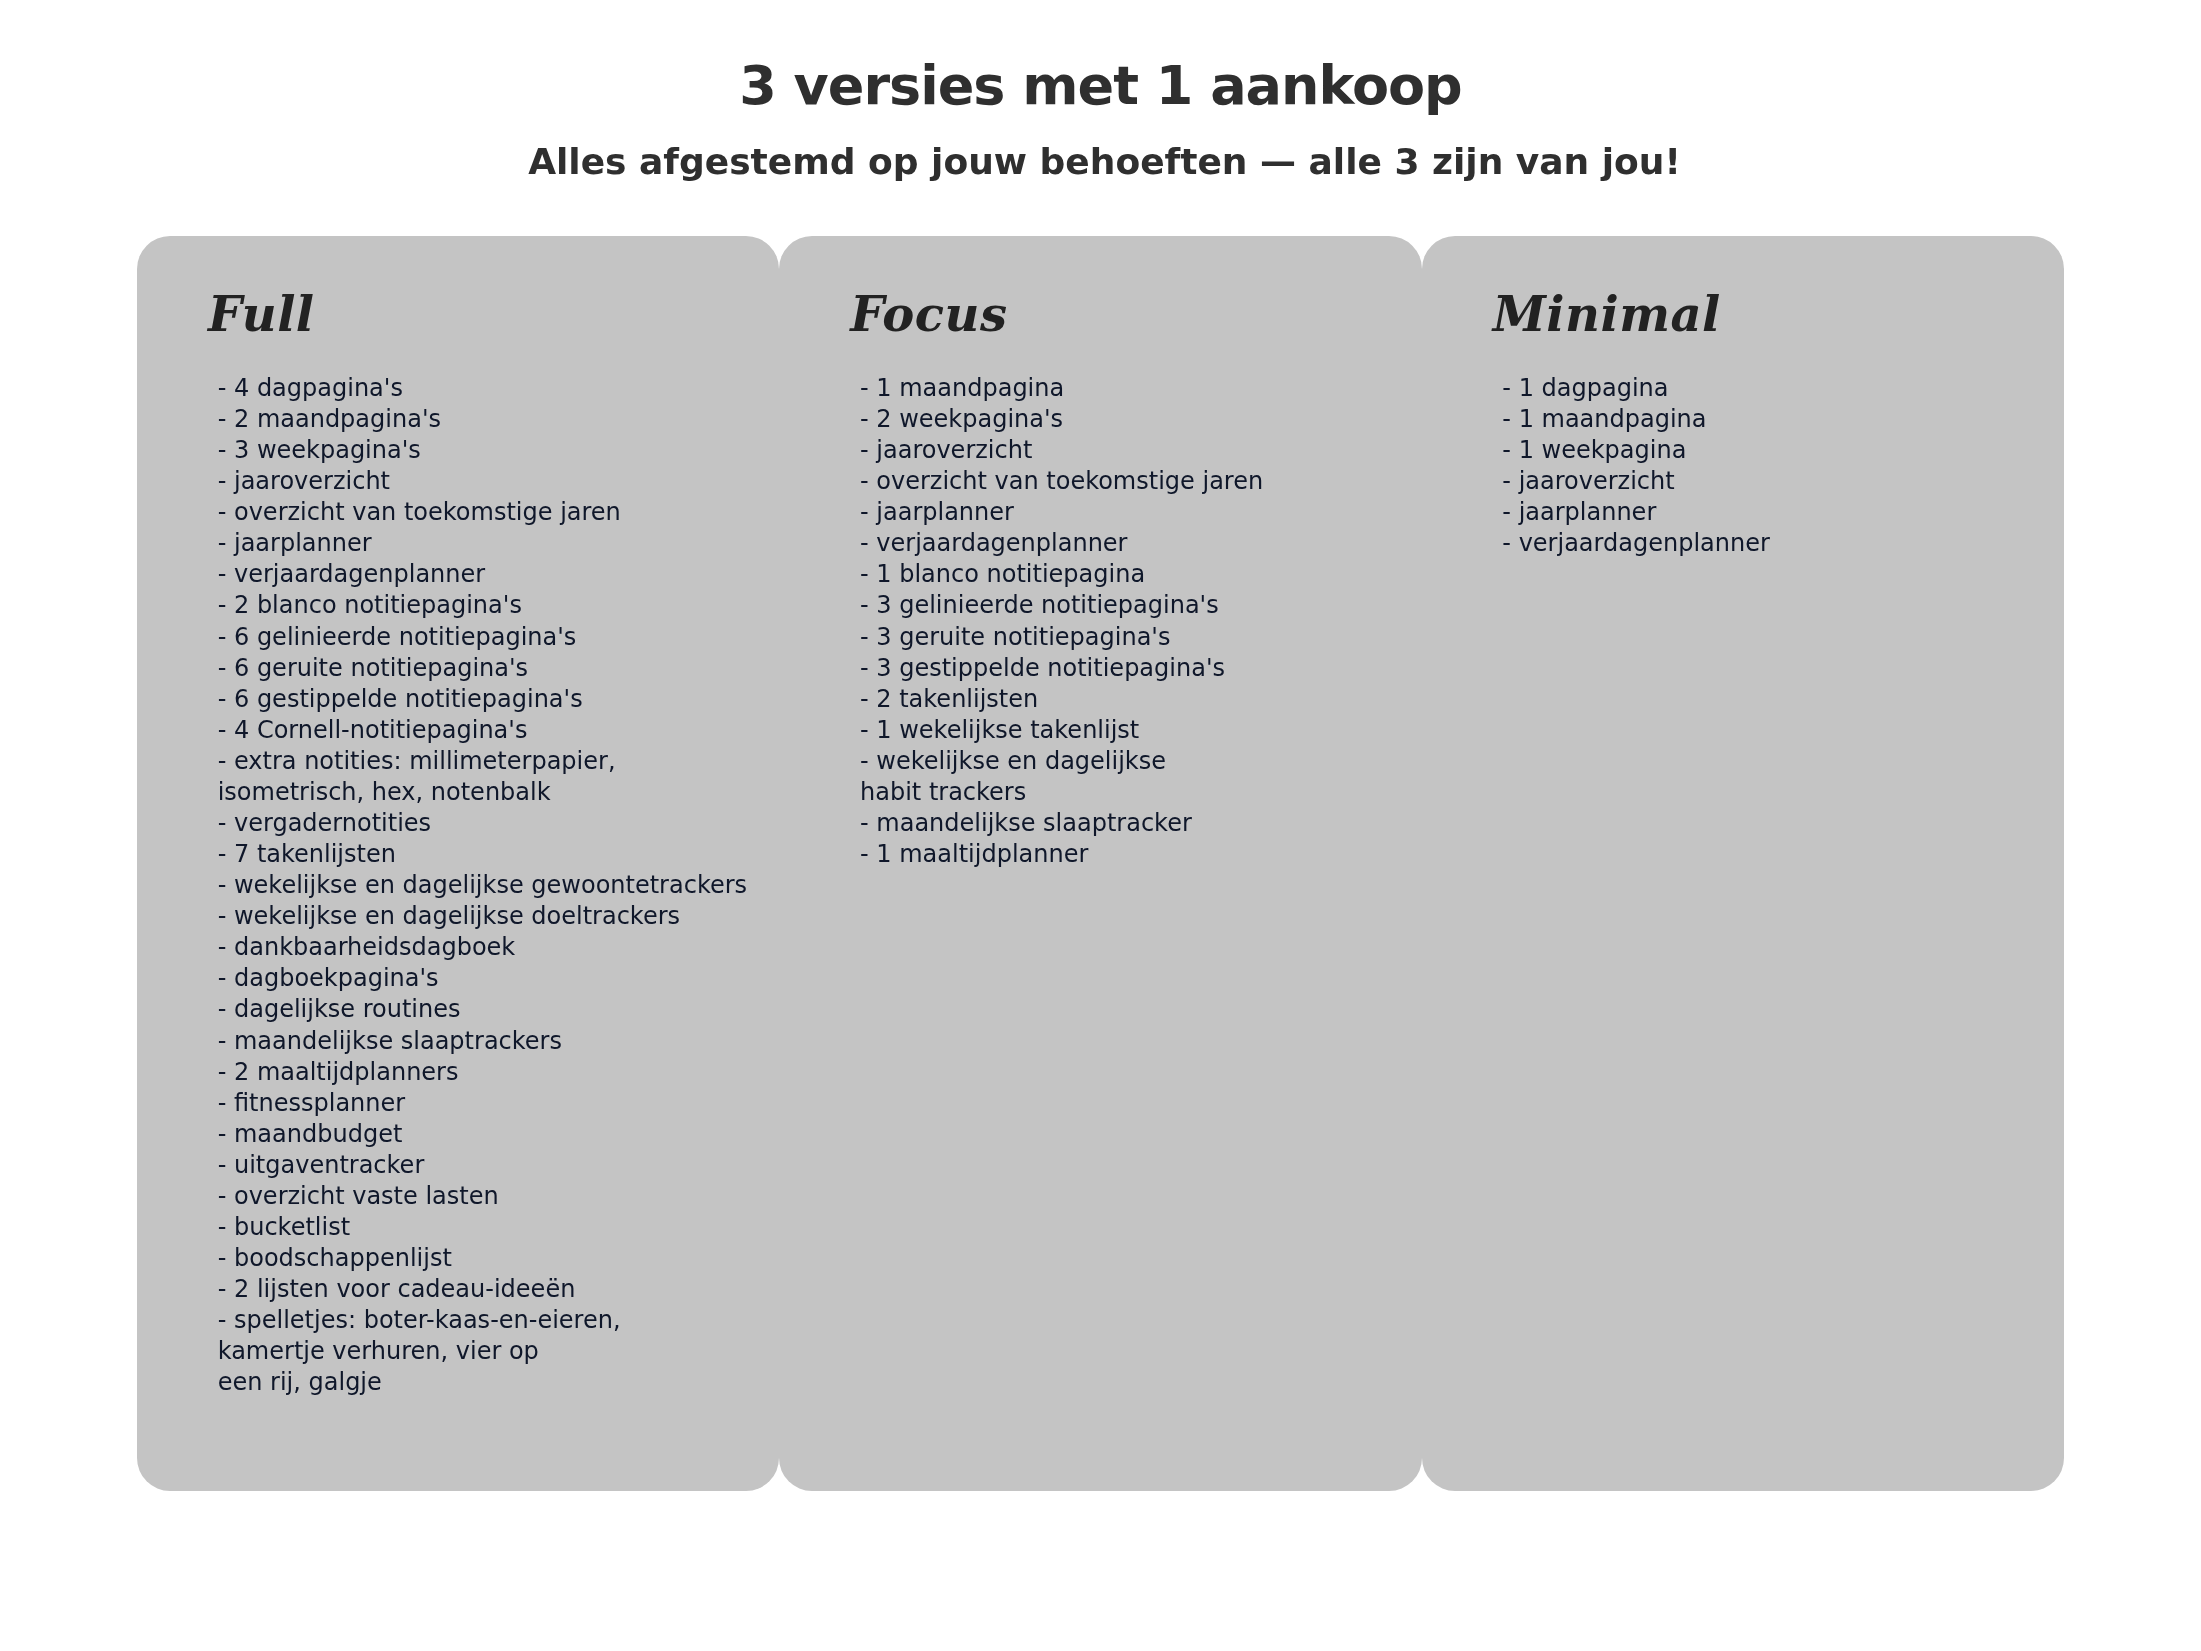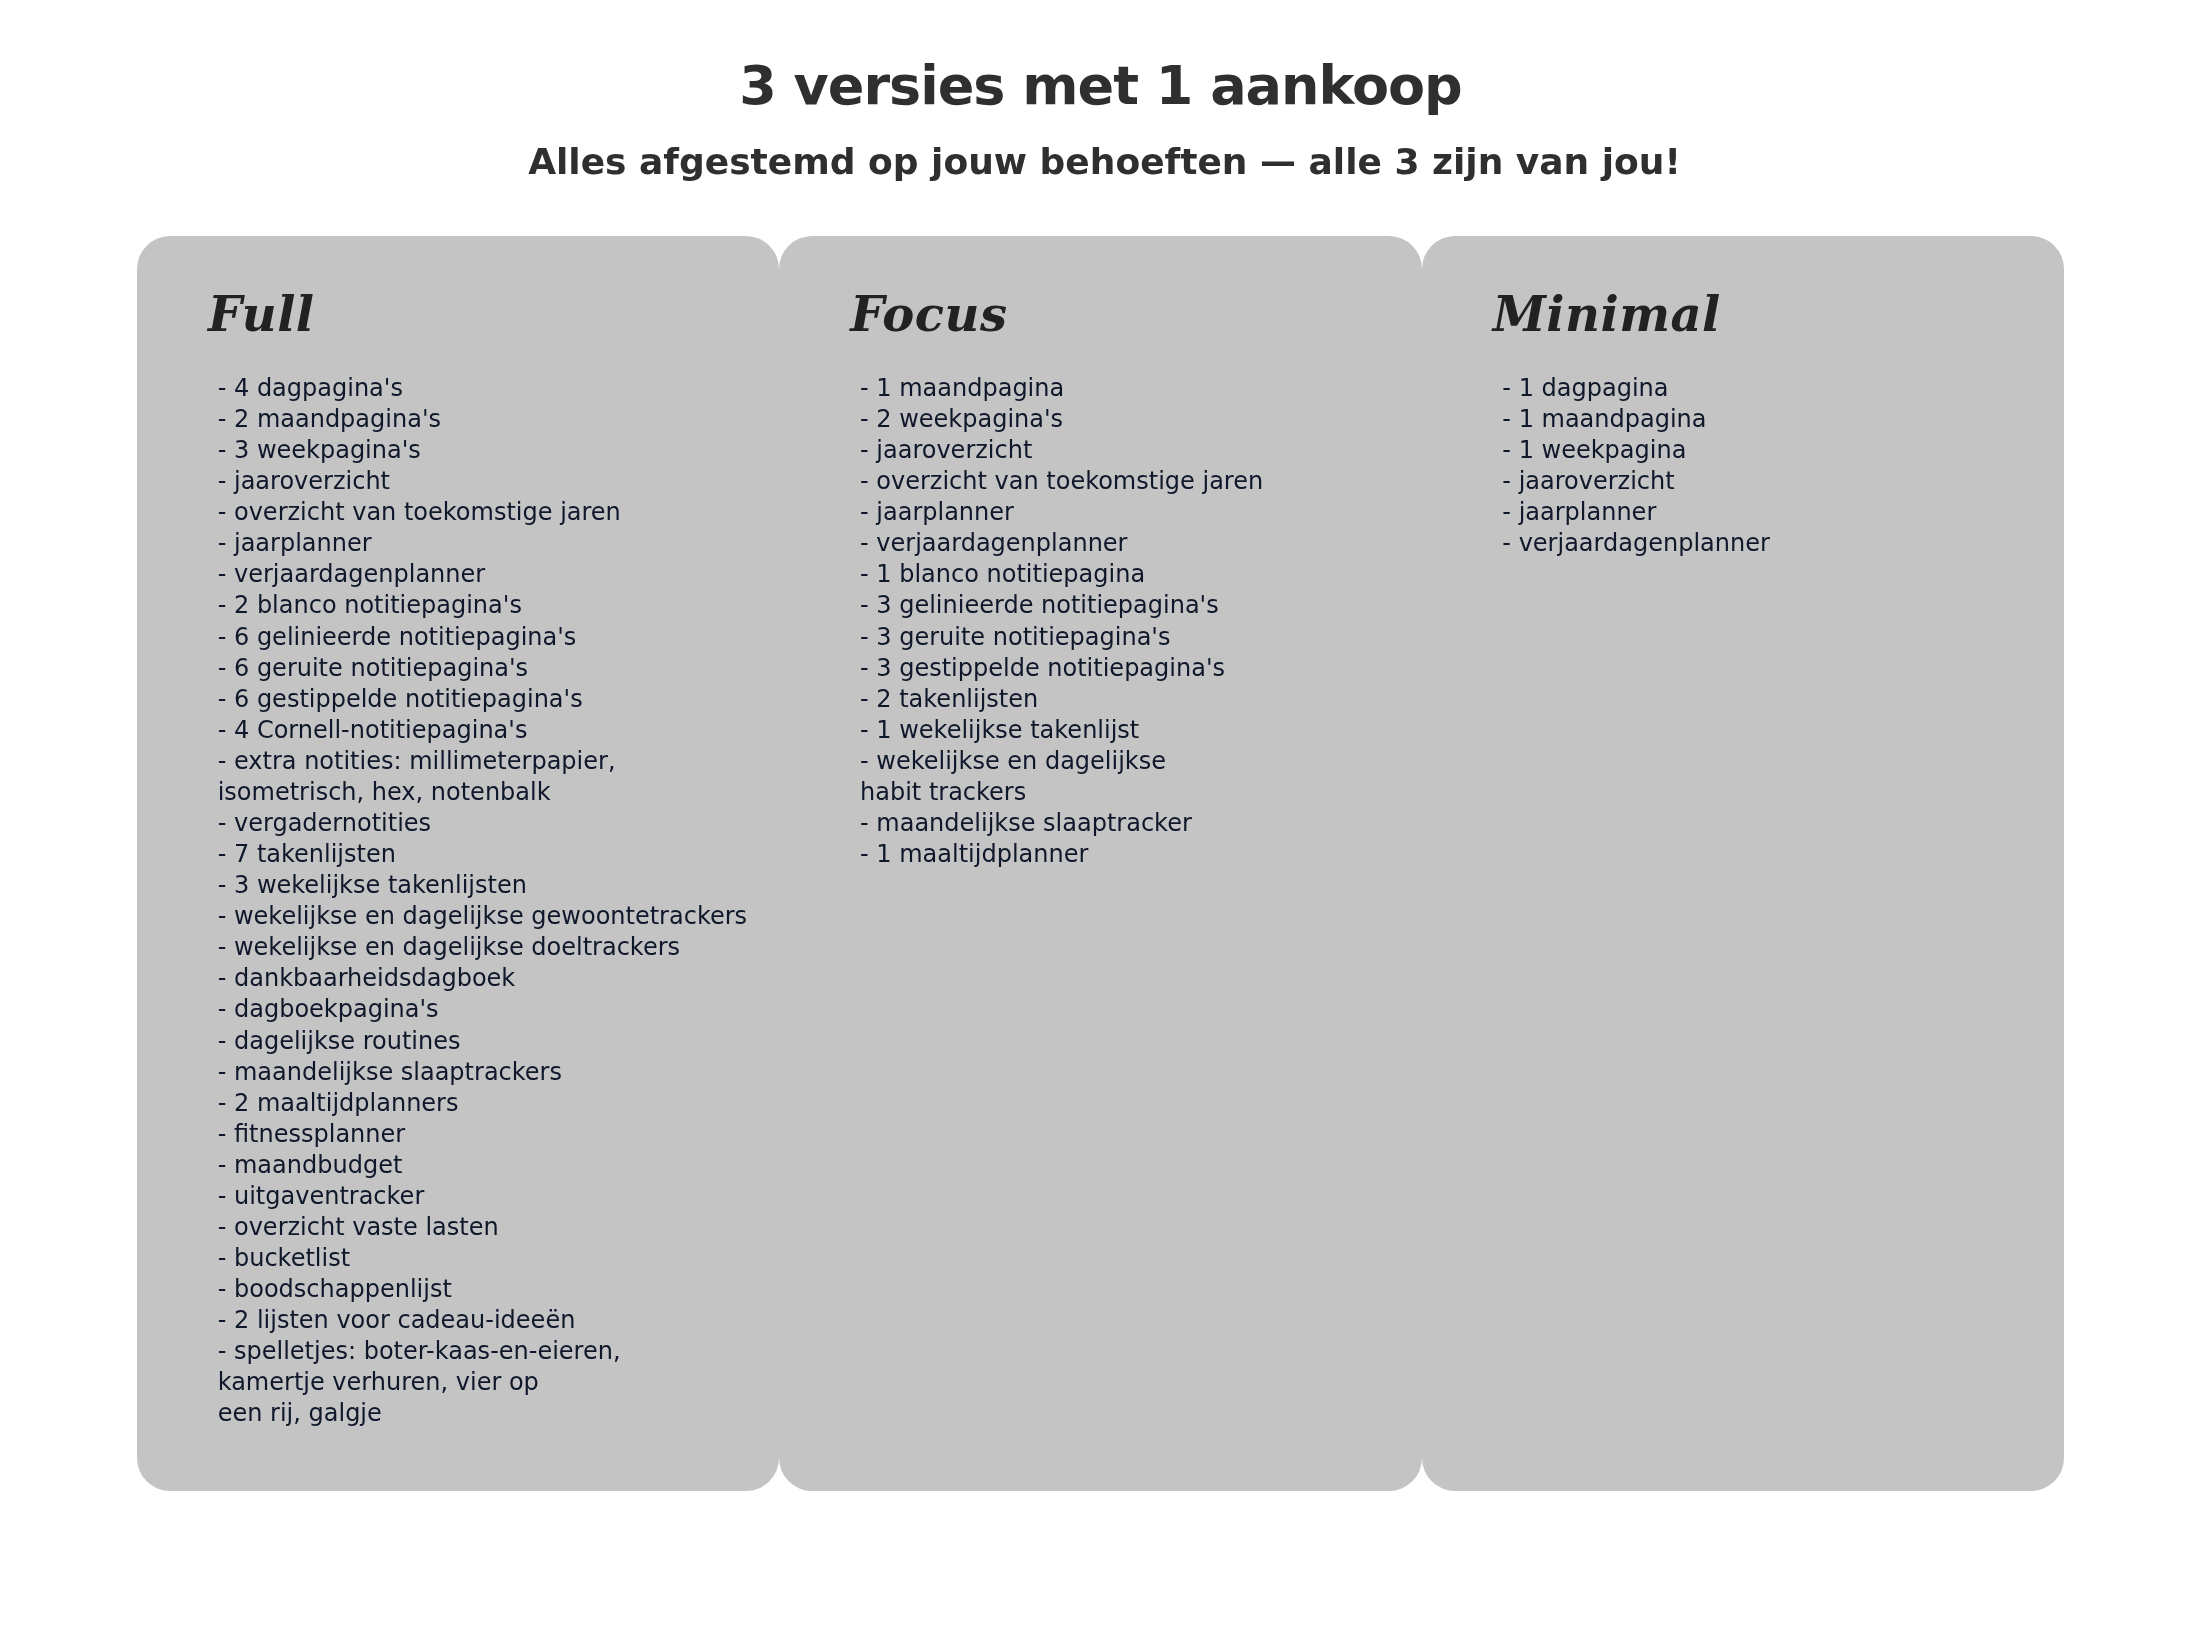--- a/index.html
+++ b/index.html
@@ -104,21 +104,20 @@
         <li>- verjaardagenplanner</li>
         <li>- 2 blanco notitiepagina's</li>
         <li>- 6 gelinieerde notitiepagina's</li>
         <li>- 6 geruite notitiepagina's</li>
         <li>- 6 gestippelde notitiepagina's</li>
         <li>- 4 Cornell-notitiepagina's</li>
         <li>- extra notities: millimeterpapier,
   isometrisch, hex, notenbalk</li>
         <li>- vergadernotities</li>
         <li>- 7 takenlijsten</li>
-        <li>- 3 wekelijkse takenlijsten</li>
         <li>- wekelijkse en dagelijkse gewoontetrackers</li>
         <li>- wekelijkse en dagelijkse doeltrackers</li>
         <li>- dankbaarheidsdagboek</li>
         <li>- dagboekpagina's</li>
         <li>- dagelijkse routines</li>
         <li>- maandelijkse slaaptrackers</li>
         <li>- 2 maaltijdplanners</li>
         <li>- fitnessplanner</li>
         <li>- maandbudget</li>
         <li>- uitgaventracker</li>

